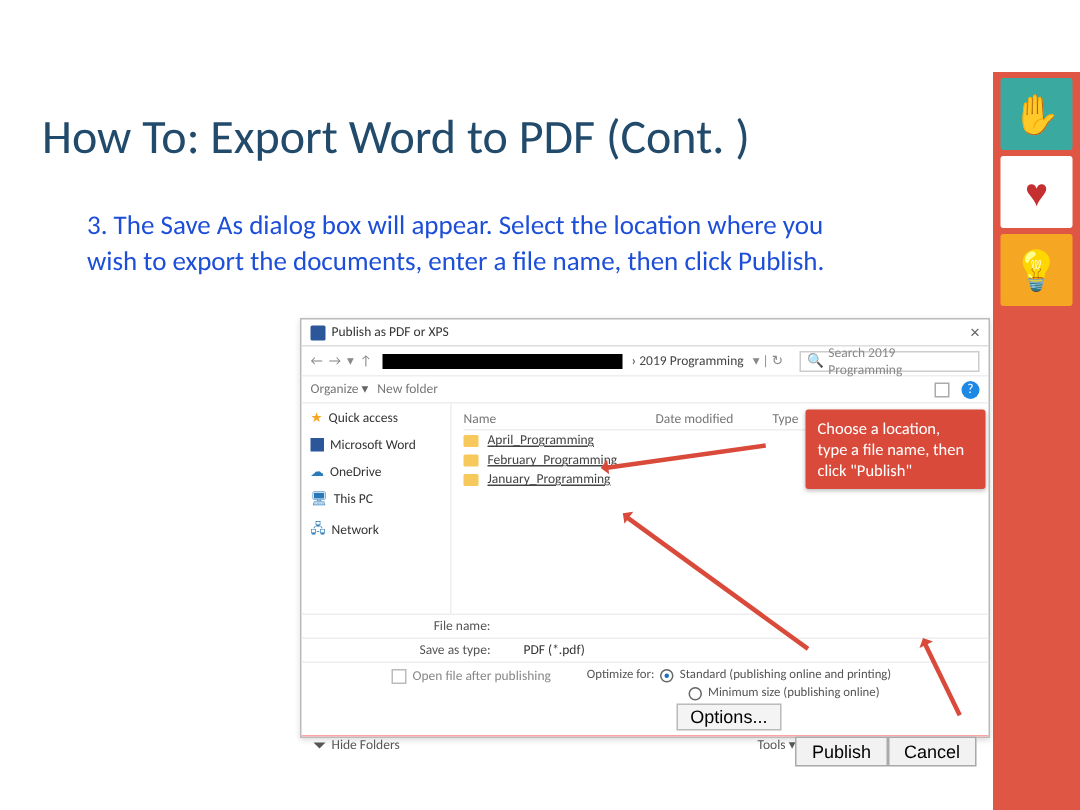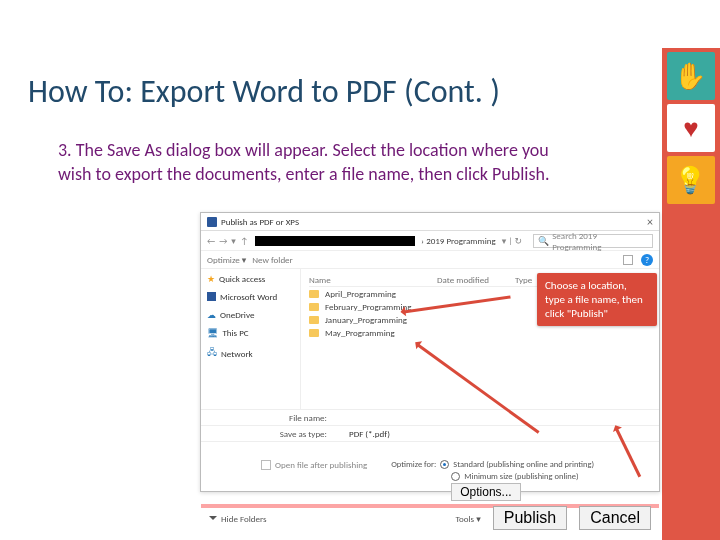--- a/index.html
+++ b/index.html
@@ -21,21 +21,21 @@
   }
   .ico-teal { background: #3aa99f; color: #fff; }
   .ico-white { background: #fff; color: #c62f2f; }
   .ico-orange { background: #f5a623; color: #fff; }
   .slide-title {
     position: absolute; top: 72px; left: 28px;
     font-size: 32px; color: #214a6b; font-weight: 400;
   }
   .body-text {
     position: absolute; top: 138px; left: 58px; width: 520px;
-    font-size: 18px; color: #701a75; line-height: 1.35;
+    font-size: 18px; color: #1d4ed8; line-height: 1.35;
   }
   .dialog {
     position: absolute; top: 212px; left: 200px; width: 460px; height: 280px;
     border: 1px solid #bbb; background: #fff; font-size: 9px; color: #333;
     box-shadow: 0 1px 4px rgba(0,0,0,.15);
   }
   .dlg-title {
     display: flex; align-items: center; justify-content: space-between;
     height: 18px; padding: 0 6px; border-bottom: 1px solid #ddd;
   }
@@ -75,21 +75,21 @@
   .nav-item .cloud { color: #2a7ab9; }
   .nav-item .pc { color: #2a7ab9; }
   .nav-item .net { color: #2a7ab9; }
   .files {
     flex: 1; padding: 4px 8px; position: relative;
   }
   .fhead {
     display: flex; color: #777; border-bottom: 1px solid #eee; padding: 1px 0; gap: 8px; align-items: flex-end;
   }
   .fhead .c1 { width: 120px; } .fhead .c2 { width: 70px; } .fhead .c3 { width: 50px; } .fhead .c4 { width: 30px; text-align: right; }
-  .frow { display: flex; align-items: center; gap: 6px; padding: 1px 0; color: #444; }
+  .frow { display: flex; align-items: center; gap: 6px; padding: 1px 0; color: #444; text-decoration: underline; }
   .folder { width: 10px; height: 8px; background: #f7c85b; display: inline-block; border-radius: 1px; }
   .callout {
     position: absolute; top: 4px; right: 2px; width: 120px;
     background: #d94a3a; color: #fff; padding: 6px 8px; font-size: 11px; line-height: 1.25;
     border-radius: 2px; box-shadow: 0 1px 3px rgba(0,0,0,.25);
   }
   .arrow {
     position: absolute; background: #d94a3a; height: 3px;
   }
   .arrow::before {
@@ -102,42 +102,42 @@
   .fn-row, .type-row {
     display: flex; align-items: center; padding: 2px 8px 2px 60px; gap: 22px;
     border-top: 1px solid #eee;
   }
   .fn-row label, .type-row label { color: #555; width: 66px; text-align: right; }
   .fn-input {
     flex: 1; height: 14px; border: 1px solid #bbb; padding: 0 4px; font-size: 9px;
   }
   .type-val { flex: 1; color: #333; }
   .options {
-    display: flex; padding: 17px 8px 3px 60px; gap: 24px; align-items: flex-start;
+    display: flex; padding: 3px 8px 3px 60px; gap: 24px; align-items: flex-start;
     border-top: 1px solid #eee;
   }
   .chk { display: flex; align-items: center; gap: 4px; color: #888; }
   .chkbox { width: 10px; height: 10px; border: 1px solid #bbb; display: inline-block; }
-  .opt-col { display: flex; flex-direction: column; gap: 2px; font-size: 8.5px; color: #555; }
+  .opt-col { display: flex; flex-direction: column; gap: 2px; font-size: 8.5px; color: #555; align-items: center; }
   .radio { display: flex; align-items: flex-start; gap: 4px; }
   .rdot { width: 9px; height: 9px; border: 1px solid #666; border-radius: 50%; display: inline-block; position: relative; margin-top: 1px; }
   .rdot.sel::after { content: ""; position: absolute; inset: 2px; background: #1e6fbf; border-radius: 50%; }
   .opt-btn {
     border: 1px solid #bbb; background: #f4f4f4; padding: 1px 8px; font-size: 12px; align-self: flex-start;
   }
   .footer {
-    display: flex; align-items: center; height: 24px; padding: 0 8px; gap: 12px;
-    border-top: 4px solid #fca5a5;
+    display: flex; align-items: flex-start; height: 24px; padding: 0 8px; gap: 0;
+    border-top: 1px solid #fca5a5;
   }
   .hide-fold { color: #555; display: flex; align-items: center; gap: 4px; }
   .hide-fold .caret { display:inline-block; width:0;height:0;border-top:4px solid #555;border-left:4px solid transparent;border-right:4px solid transparent; }
   .spacer { flex: 1; }
   .tools { color: #555; }
   .btn {
-    border: 1px solid #aaa; background: #f2f2f2; padding: 2px 10px; font-size: 16px;
+    border: 1px solid #aaa; background: #f2f2f2; padding: 2px 10px; font-size: 12px;
   }
 </style>
 </head>
 <body>
 
 <div class="rail">
   <div class="rail-ico ico-teal">✋</div>
   <div class="rail-ico ico-white">♥</div>
   <div class="rail-ico ico-orange">💡</div>
 </div>
@@ -161,21 +161,21 @@
     <span class="redact w160"></span>
     <span class="addr-tail">› <span>2019 Programming</span></span>
     <span style="color:#888">▾ | ↻</span>
     <span class="search-box">
       <span>🔍</span>
       <span>Search 2019 Programming</span>
     </span>
   </div>
 
   <div class="org-row">
-    <span class="dd">Optimize</span>
+    <span class="dd">Organize</span>
     <span>New folder</span>
     <span class="org-right">
       <span class="mini-ico"></span>
       <span class="info-dot">?</span>
     </span>
   </div>
 
   <div class="main">
     <div class="nav">
       <div class="nav-item">
@@ -211,24 +211,20 @@
           <span class="folder"></span>
           <span>April_Programming</span>
         </div>
       <div class="frow">
           <span class="folder"></span>
           <span>February_Programming</span>
         </div>
       <div class="frow">
           <span class="folder"></span>
           <span>January_Programming</span>
-        </div>
-      <div class="frow">
-          <span class="folder"></span>
-          <span>May_Programming</span>
         </div>
 
       <div class="callout">Choose a location, type a file name, then click "Publish"</div>
       <div class="arrow ar1"></div>
       <div class="arrow ar2"></div>
       <div class="arrow ar3"></div>
     </div>
   </div>
 
   <div class="fn-row">

